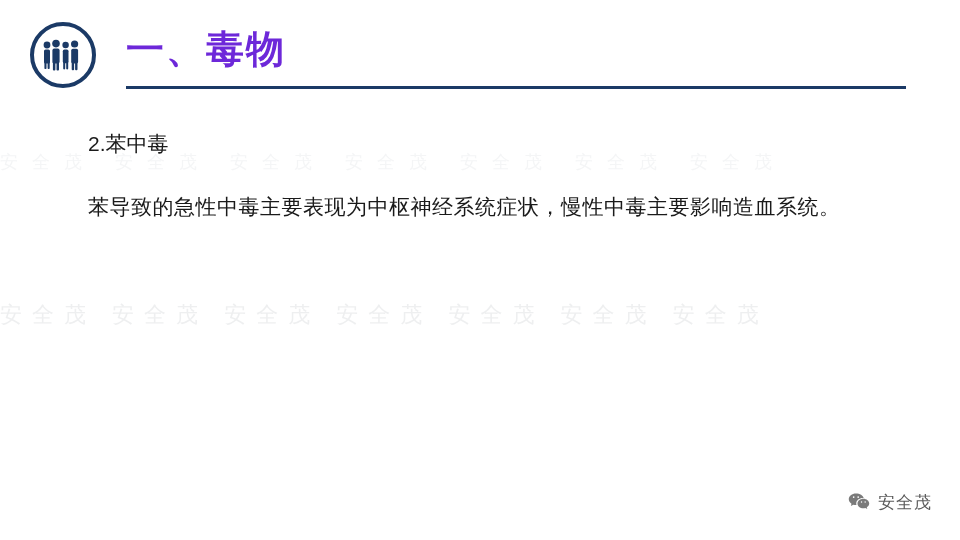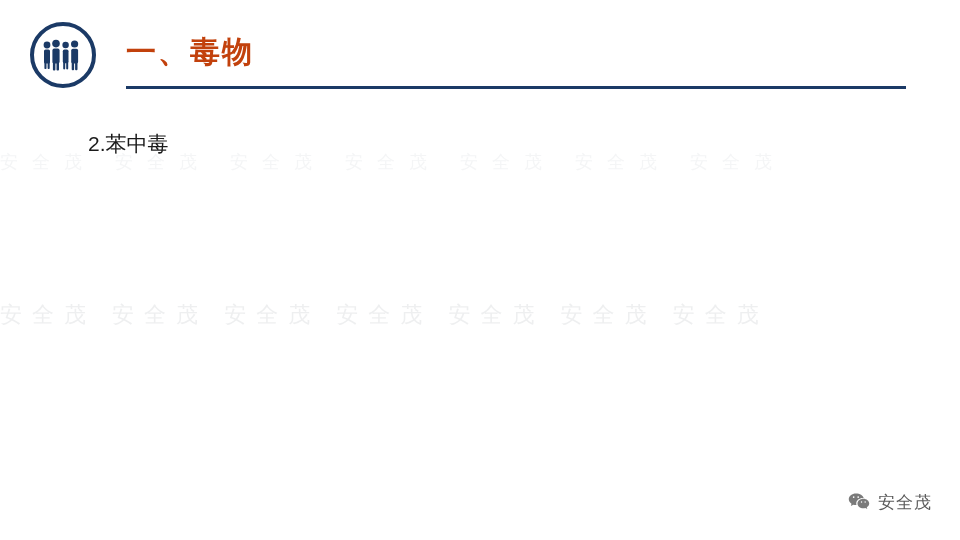--- a/index.html
+++ b/index.html
@@ -43,26 +43,27 @@
     align-items: center;
     justify-content: center;
   }
   .logo-badge svg {
     display: block;
   }
   .header-title {
     position: absolute;
     left: 96px;
     top: 10px;
-    font-size: 30px;
+    font-size: 38px;
     font-weight: bold;
-    color: #c2410c;
+    color: #6d28d9;
     letter-spacing: 2px;
     line-height: 40px;
     white-space: nowrap;
+    font-family: Liberation Mono, monospace;
   }
   .header-rule {
     position: absolute;
     left: 96px;
     top: 64px;
     width: 780px;
     height: 3px;
     background: #1b3a66;
   }
 
@@ -170,20 +171,21 @@
           <rect x="34.1" y="22.2" width="2.4" height="9" rx="0.9"></rect>
         </g>
       </svg>
     </div>
     <div class="header-title">一、毒物</div>
     <div class="header-rule"></div>
   </div>
 
   <div class="content">
     <p class="para-sub">2.苯中毒</p>
+    <p class="para">苯导致的急性中毒主要表现为中枢神经系统症状，慢性中毒主要影响造血系统。</p>
   </div>
 
   <div class="watermark">安全茂  安全茂  安全茂  安全茂  安全茂  安全茂  安全茂</div>
 
   <div class="footer-account">
     <svg class="wechat-icon" viewBox="0 0 24 21" aria-hidden="true">
       <g fill="#7a7a7a">
         <path d="M8.6 0.6C4.2 0.6 0.7 3.4 0.7 6.9c0 2 1.2 3.8 3 5L3 14.4l2.8-1.4c0.9 0.25 1.8 0.4 2.8 0.4 0.2 0 0.45 0 0.65-0.03-0.2-0.55-0.3-1.15-0.3-1.75 0-3.4 3.3-6.1 7.4-6.1 0.28 0 0.55 0.02 0.8 0.05C16.5 2.65 13 0.6 8.6 0.6z M6.1 5.5a0.95 0.95 0 1 1 0-1.9 0.95 0.95 0 0 1 0 1.9z M11.1 5.5a0.95 0.95 0 1 1 0-1.9 0.95 0.95 0 0 1 0 1.9z"></path>
         <path d="M23.3 11.6c0-2.9-2.9-5.3-6.5-5.3s-6.5 2.4-6.5 5.3 2.9 5.3 6.5 5.3c0.75 0 1.5-0.1 2.2-0.3l2.2 1.15-0.6-1.95c1.6-1 2.7-2.5 2.7-4.2z M14.8 10.8a0.8 0.8 0 1 1 0-1.6 0.8 0.8 0 0 1 0 1.6z M18.8 10.8a0.8 0.8 0 1 1 0-1.6 0.8 0.8 0 0 1 0 1.6z"></path>
       </g>

